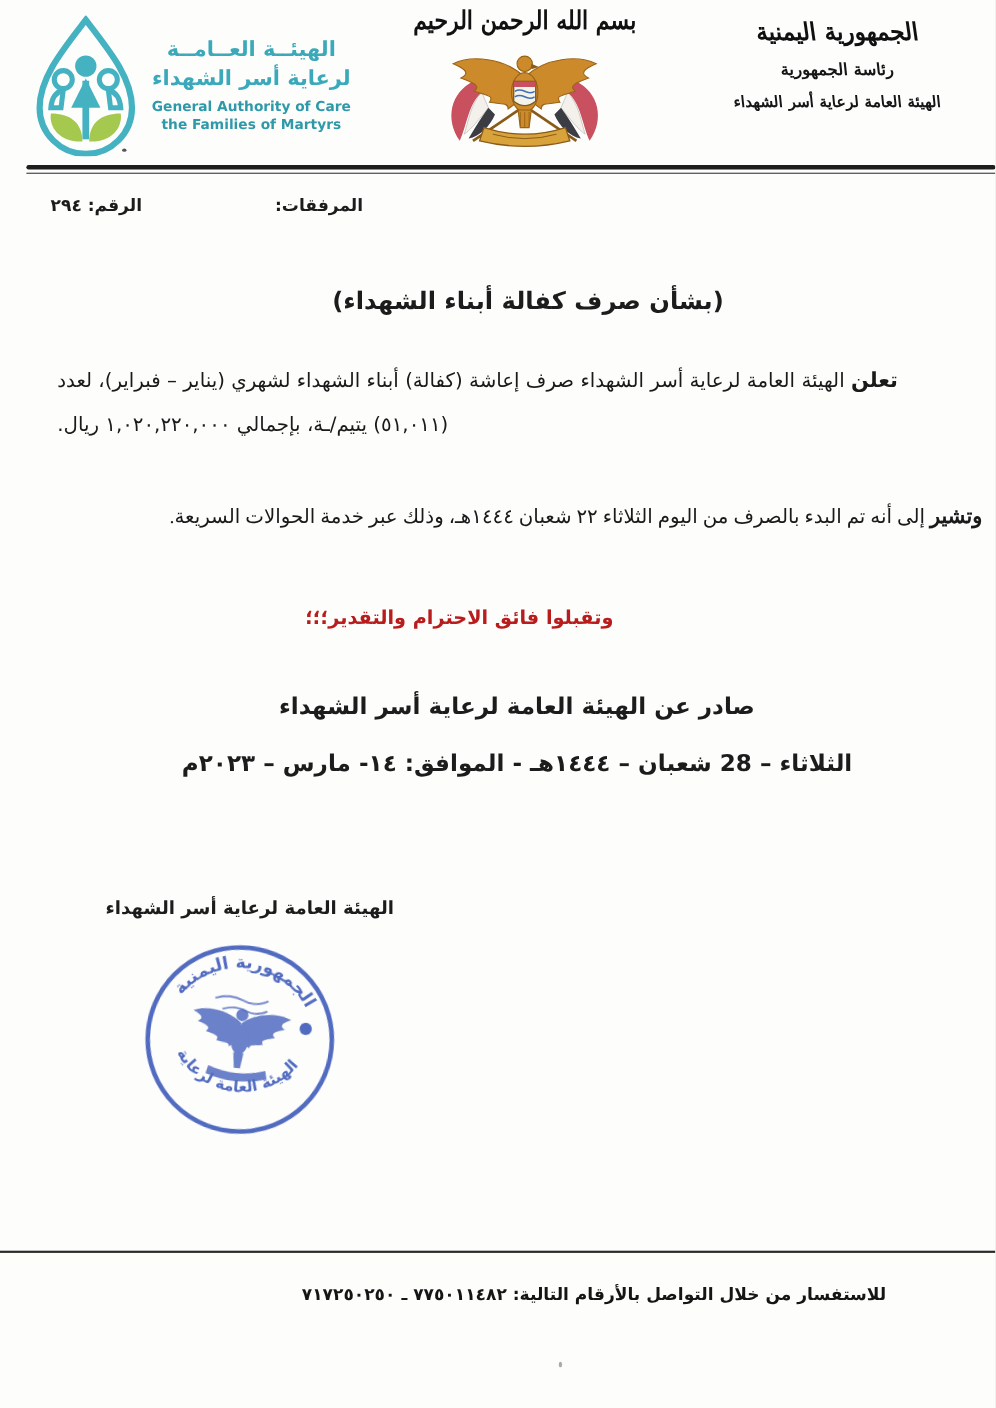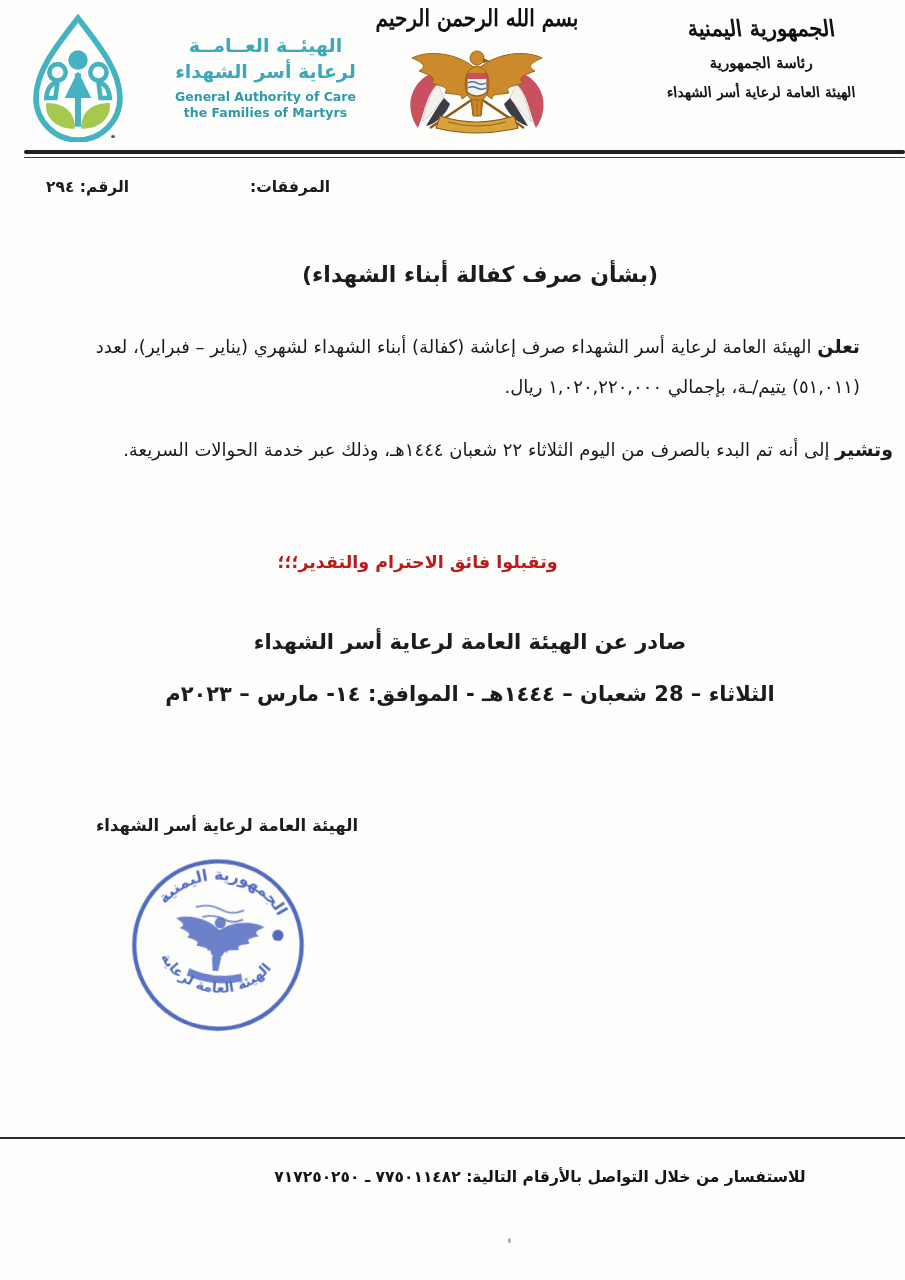--- a/index.html
+++ b/index.html
@@ -8,21 +8,21 @@
     position:relative;
     width:905px; height:1280px;
     margin:0 auto;
     background:#fdfdfc;
     overflow:hidden;
     font-family:"DejaVu Sans", sans-serif;
     color:#1c1c1c;
   }
 
   
-  .logo-block { position:absolute; left:26px; top:14px; display:flex; align-items:flex-start;gap:37px; }
+  .logo-block { position:absolute; left:26px; top:14px; display:flex; align-items:flex-start; }
   .logo-mark { width:104px; height:128px; }
   .logo-text { margin-left:8px; margin-top:18px; text-align:center; }
   .logo-ar { direction:rtl; color:#3ba9ba; font-weight:bold; font-size:19px; line-height:26px; }
   .logo-en { color:#2f99a9; font-weight:bold; font-size:12.5px; line-height:16px; margin-top:5px; }
 
   .emblem-block { position:absolute; left:372px; top:6px; width:210px; text-align:center; }
   .bismillah {
     direction:rtl; font-family:"DejaVu Serif", serif; font-weight:bold;
     font-size:20px; color:#111; transform:scaleY(1.15); letter-spacing:-1px;
   }
@@ -47,25 +47,25 @@
   .doc-title {
     display:inline-block; direction:rtl; font-size:29px; font-weight:bold;
     border-bottom:2.5px solid #1c1c1c; padding-bottom:3px;
   }
   .subtitle-wrap { position:absolute; top:262px; left:55px; right:0; text-align:center; }
   .doc-subtitle { direction:rtl; font-size:22px; font-weight:bold; }
 
   
   .para1 {
     position:absolute; top:326px; right:45px; left:52px;
-    direction:rtl; text-align:right; font-size:18px; line-height:40px; color:#1a1a1a;
+    direction:rtl; text-align:left; font-size:18px; line-height:40px; color:#1a1a1a;
   }
   .para2 {
-    position:absolute; top:432px; right:12px; left:28px;
-    direction:rtl; text-align:right; font-size:18px; line-height:34px; color:#1a1a1a;
+    position:absolute; top:452px; right:12px; left:28px;
+    direction:rtl; text-align:right; font-size:18px; line-height:34px; color:#1a1a1a;font-family:Liberation Serif, serif;
   }
   .lead-word { font-weight:bold; font-size:19px; }
   .closing {
     position:absolute; top:552px; left:0; right:70px; text-align:center;
     direction:rtl; font-size:17.5px; font-weight:bold; color:#b91c1c;
   }
 
   .issued-1 { position:absolute; top:630px; left:35px; right:0; text-align:center; direction:rtl; font-size:21px; font-weight:bold; }
   .issued-2 { position:absolute; top:682px; left:35px; right:0; text-align:center; direction:rtl; font-size:21px; font-weight:bold; }
 

